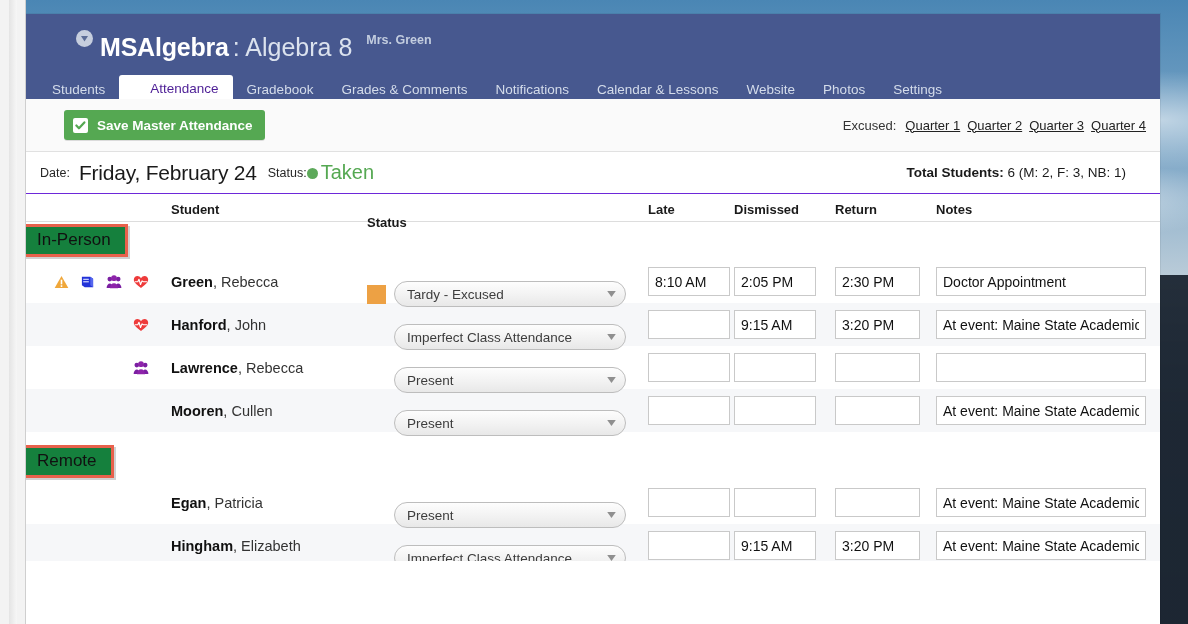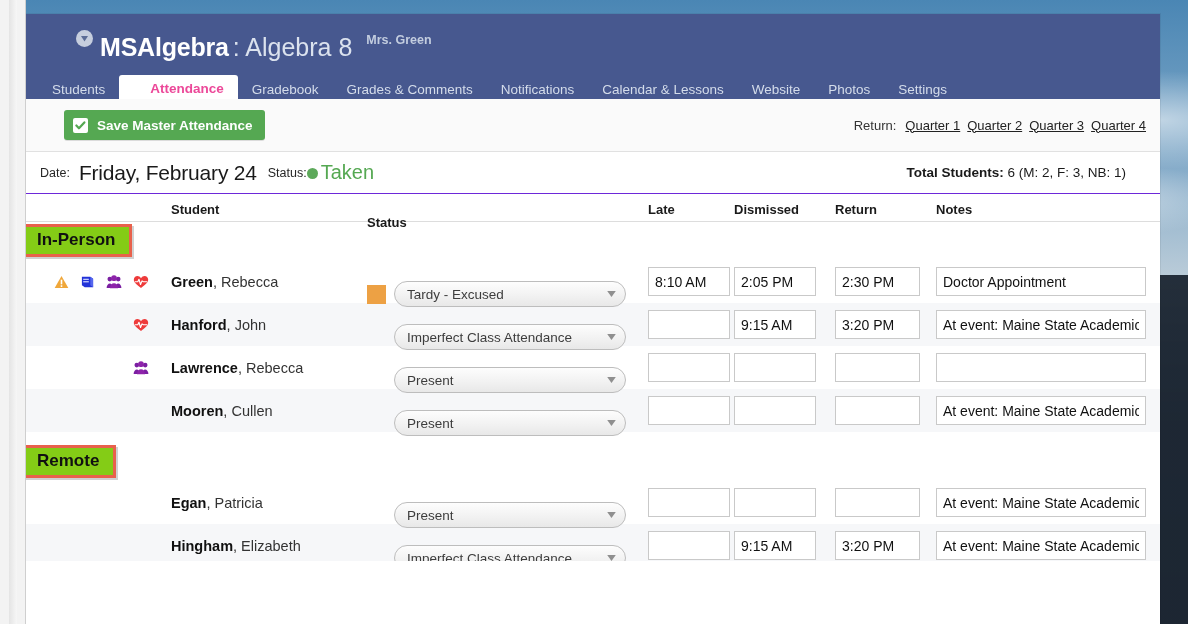--- a/index.html
+++ b/index.html
@@ -109,22 +109,22 @@
   .tab {
     color: #d4dcea;
     font-size: 13.5px;
     padding: 7px 14px 8px 14px;
     cursor: pointer;
     white-space: nowrap;
     line-height: 1;
   }
   .tab.active {
     background: #ffffff;
-    color: #ec4899;
-    font-weight: bold;
+    color: #4c1d95;
+    font-weight: normal;
     border-radius: 3px 3px 0 0;
     padding-bottom: 9px;
     padding-left: 31px;
   }
 
   
   .toolbar {
     height: 53px;
     background: #fafafa;
     border-bottom: 1px solid #e1e1e1;
@@ -229,25 +229,25 @@
   .c-notes  { width: 210px; flex: 0 0 210px; }
 
   .group-label-row {
     height: 38px;
     position: relative;
   }
   .group-chip {
     position: absolute;
     left: -8px;
     top: 2px;
-    background: #84cc16;
+    background: #15803d;
     border: 3px solid #e8614c;
     padding: 3px 14px 4px 16px;
     font-size: 17px;
-    font-weight: bold;
+    font-weight: normal;
     color: #111;
     box-shadow: 2px 2px 0 rgba(0,0,0,.18);
     white-space: nowrap;
   }
 
   .srow {
     display: flex;
     align-items: center;
     height: 43px;
     font-size: 14.5px;
@@ -349,21 +349,21 @@
   <div class="toolbar">
     <button class="save-btn">
       <span class="chk-box">
         <svg width="11" height="11" viewBox="0 0 12 12">
             <polyline points="1.5,6 4.3,9 10.2,2.6" fill="none" stroke="#55a852" stroke-width="2.4" stroke-linecap="round" stroke-linejoin="round"></polyline>
           </svg>
       </span>
       <span>Save Master Attendance</span>
     </button>
     <div class="reports">
-      <span class="lbl">Return:</span>
+      <span class="lbl">Excused:</span>
       <a>Quarter 1</a>
       <a>Quarter 2</a>
       <a>Quarter 3</a>
       <a>Quarter 4</a>
     </div>
   </div>
 
   <div class="date-bar">
     <span class="date-lbl">Date:</span>
     <span class="date-val">Friday, February 24</span>

